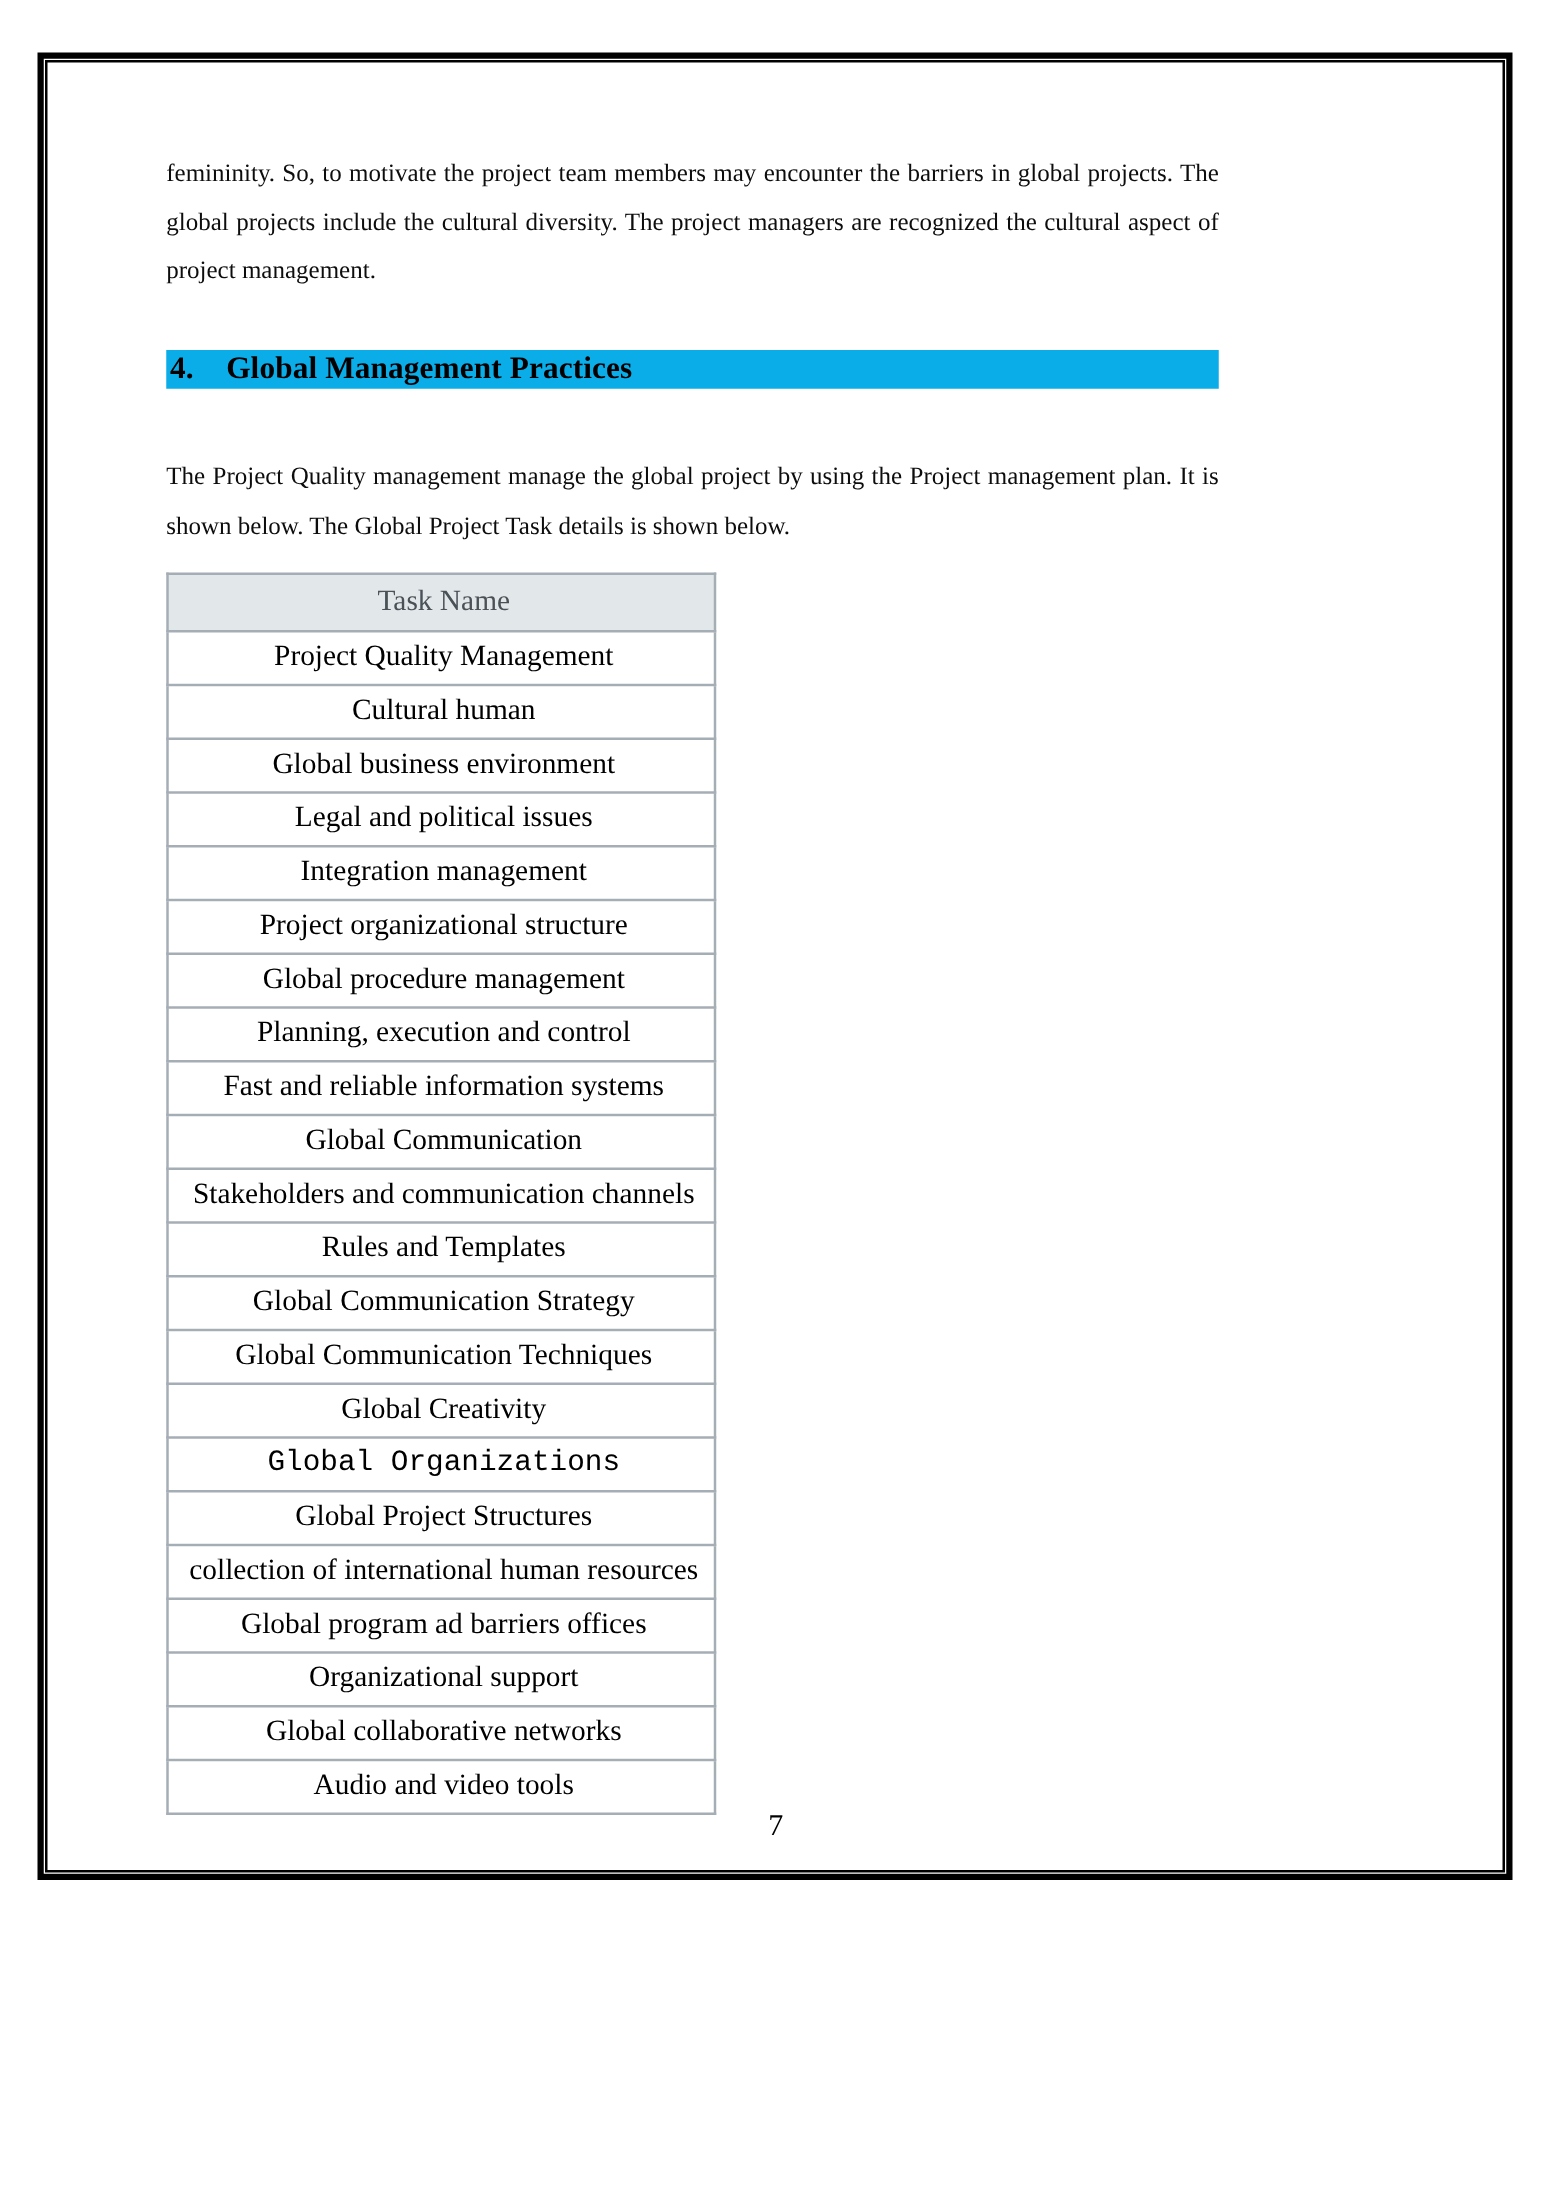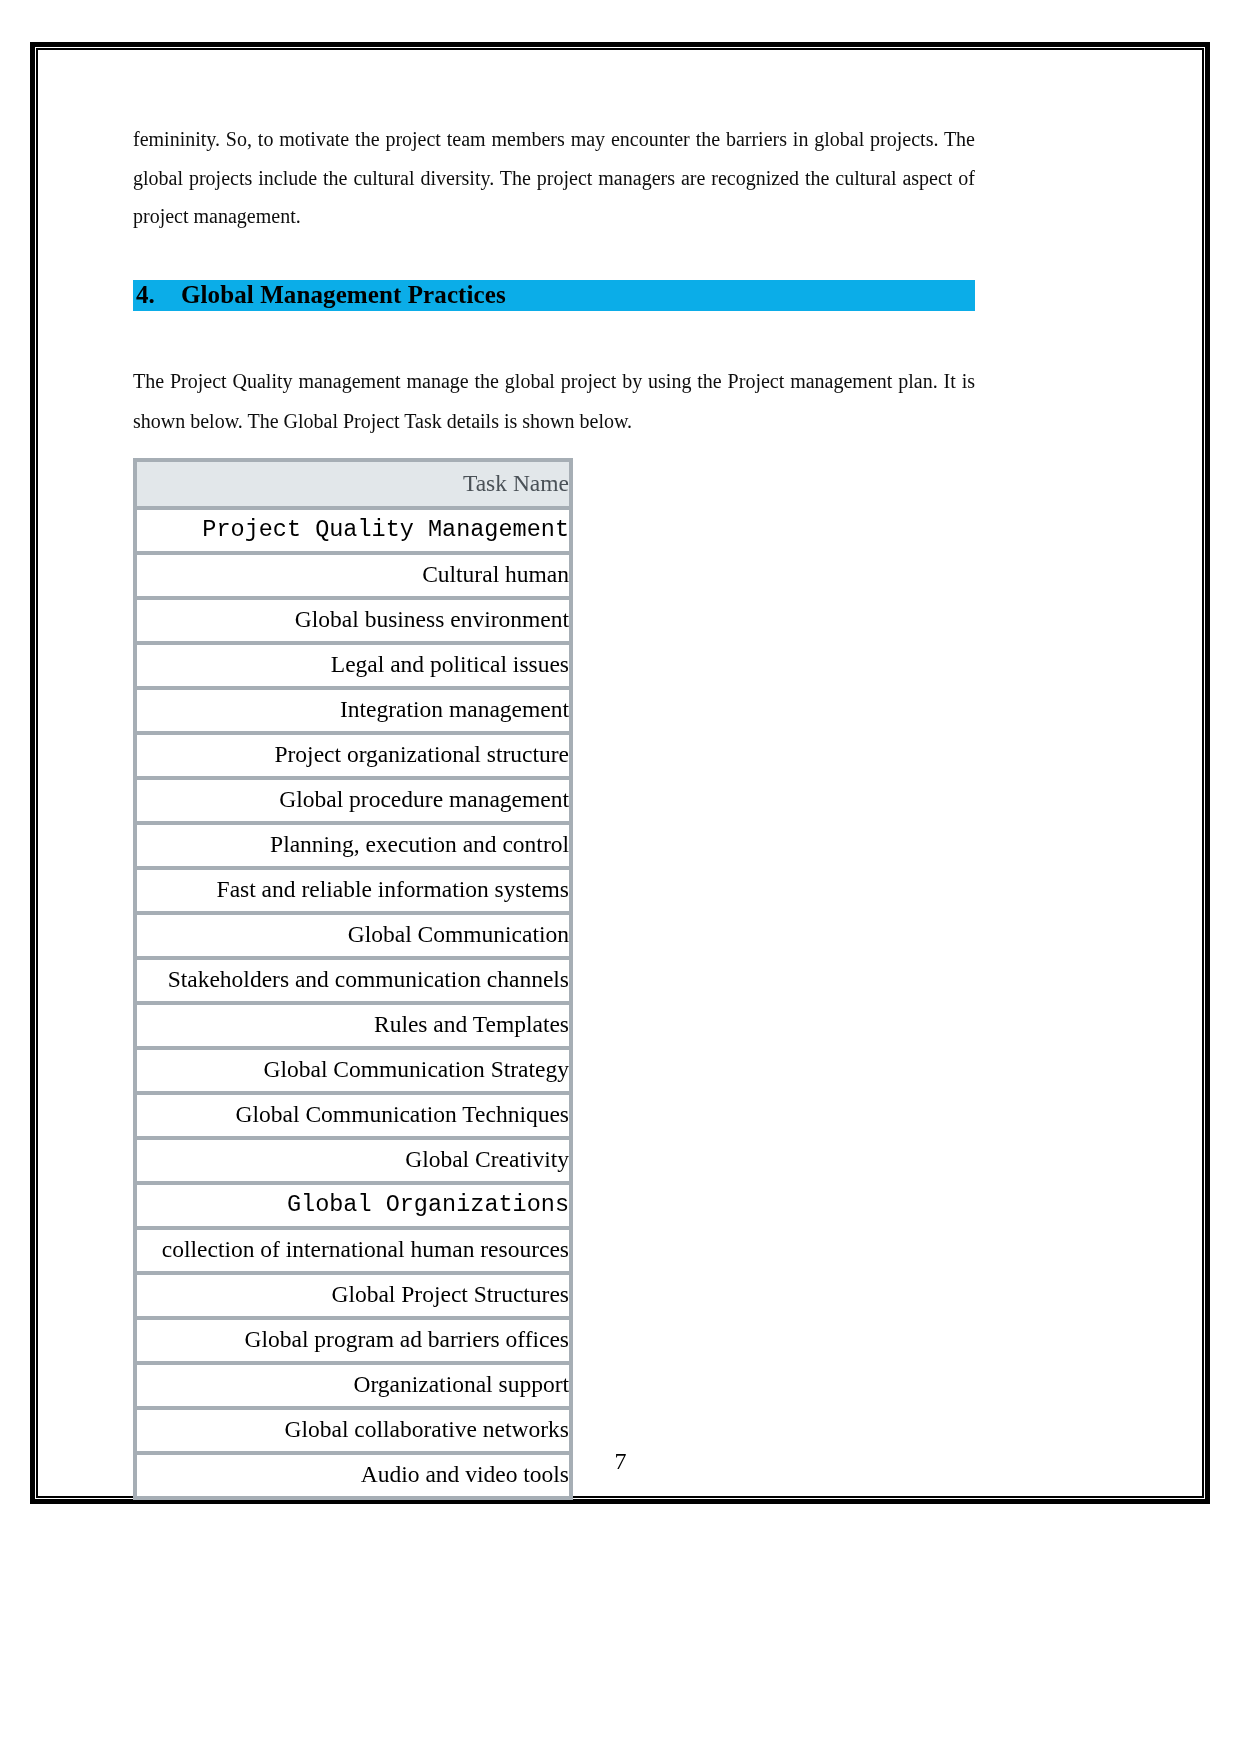--- a/index.html
+++ b/index.html
@@ -79,40 +79,40 @@
 
   
   #task-table {
     margin-top: 17px;
     width: 440px;
     border-collapse: collapse;
     table-layout: fixed;
   }
   #task-table th,
   #task-table td {
-    border: 4px solid #f97316;
+    border: 2px solid #f97316;
     padding: 0 0 0 4px;
     height: 41px;
     vertical-align: middle;
     font-size: 23.5px;
     font-weight: normal;
-    text-align: right;
+    text-align: center;
     background: #ffffff;
     line-height: 1.15;
     white-space: nowrap;
     overflow: visible;
   }
   #task-table th {
     background: #E2E7EA;
     color: #4a5157;
     font-weight: normal;
     border-color: #a6aeb5;
     height: 44px;
   }
-  td.lvl0 { padding-left: 5px; font-weight: bold; font-family: Liberation Mono, monospace; }
+  td.lvl0 { padding-left: 5px; font-weight: bold; }
   td.lvl1 { padding-left: 22px; }
   td.lvl1.bold { font-weight: bold; }
   td.lvl2 { padding-left: 40px; }
 
   
   #page-number {
     position: absolute;
     left: 0;
     top: 1448px;
     width: 1241px;
@@ -186,24 +186,24 @@
         <tr>
           <td class="lvl2" style="border-color: rgb(166, 174, 181);">Global Communication Techniques</td>
         </tr>
         <tr>
           <td class="lvl2" style="border-color: rgb(166, 174, 181);">Global Creativity</td>
         </tr>
         <tr>
           <td class="lvl1 bold" style="border-color: rgb(166, 174, 181); font-family: Liberation Mono, monospace;">Global Organizations</td>
         </tr>
         <tr>
+          <td class="lvl2" style="border-color: rgb(166, 174, 181);">Global Project Structures</td>
+        </tr>
+        <tr>
           <td class="lvl2" style="border-color: rgb(166, 174, 181);">collection of international human resources</td>
-        </tr>
-        <tr>
-          <td class="lvl2" style="border-color: rgb(166, 174, 181);">Global Project Structures</td>
         </tr>
         <tr>
           <td class="lvl2" style="border-color: rgb(166, 174, 181);">Global program ad barriers offices</td>
         </tr>
         <tr>
           <td class="lvl2" style="border-color: rgb(166, 174, 181);">Organizational support</td>
         </tr>
         <tr>
           <td class="lvl2" style="border-color: rgb(166, 174, 181);">Global collaborative networks</td>
         </tr>

